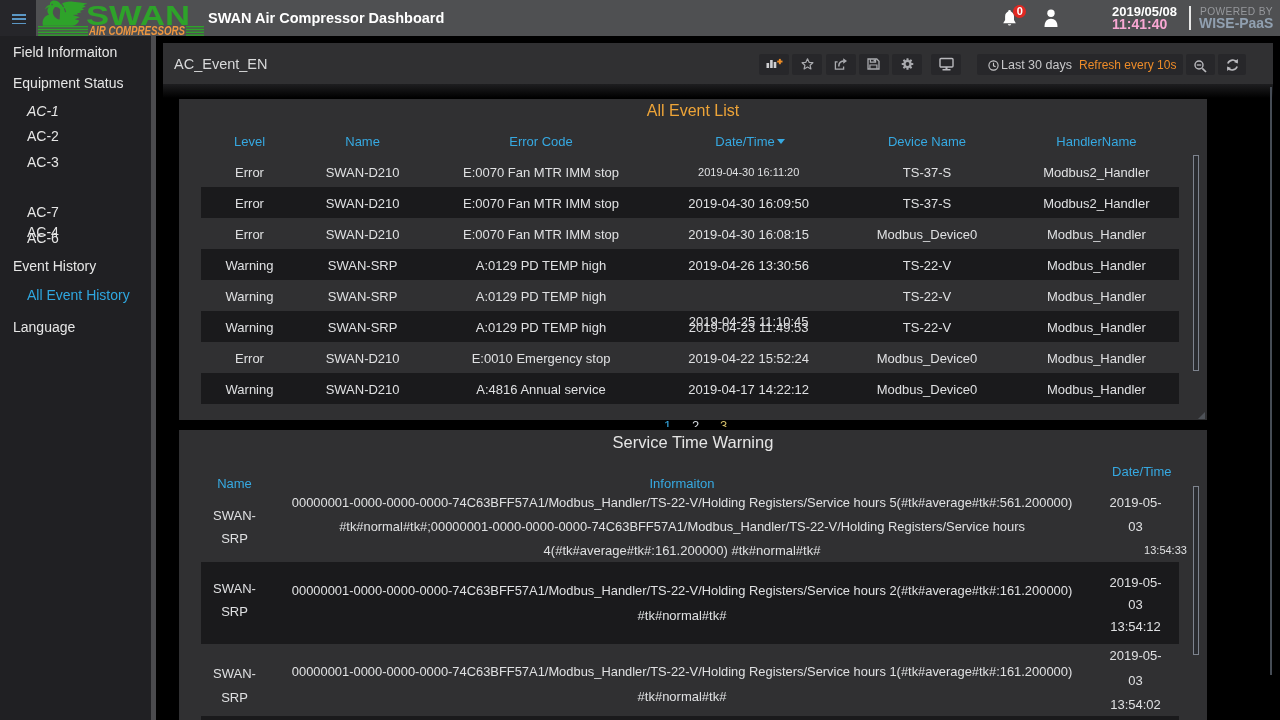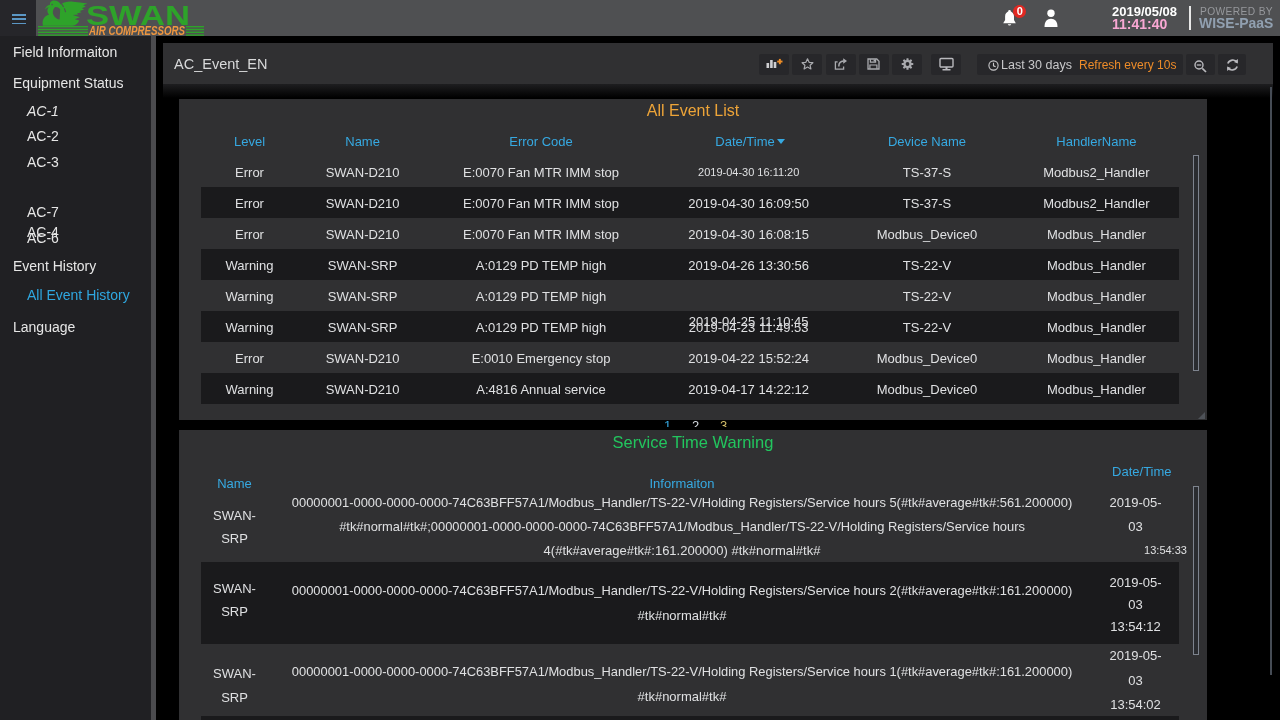--- a/index.html
+++ b/index.html
@@ -44,20 +44,21 @@
 
   <path fill="#4f5052" d="M17.8,7.2 C15.6,9.7 15.2,12.6 16.6,15.2 C18,17.8 20.5,19.4 22.6,19.5 L23.2,9.2 C21.5,7.3 19.3,6.6 17.8,7.2 Z"></path>
 
   <path d="M24.4,3.6 C26.6,6.4 28.2,9.6 28.9,13.6" fill="none" stroke="#4f5052" stroke-width="1.1" stroke-dasharray="4 1.6"></path>
 
   <circle cx="15.1" cy="4.6" r="0.8" fill="#4f5052"></circle>
   <text x="49" y="25.3" textLength="104" lengthAdjust="spacingAndGlyphs" font-family="Liberation Sans, sans-serif" font-size="27" font-weight="bold" fill="#2ea32a">SWAN</text>
   <text x="100" y="35.2" text-anchor="middle" textLength="96" lengthAdjust="spacingAndGlyphs" font-family="Liberation Sans, sans-serif" font-size="12.5" font-weight="bold" font-style="italic" fill="#ef9740">AIR COMPRESSORS</text>
 </svg>
 
+<div class="t l" style="left:208px;top:17.5px;font-size:14.5px;font-weight:bold;color:#ffffff;">SWAN Air Compressor Dashboard</div>
 
 <svg style="position:absolute;left:1001px;top:9px;" width="17" height="19" viewBox="0 0 17 19">
   <circle cx="8.5" cy="2.4" r="1.3" fill="#ffffff"></circle>
   <path fill="#ffffff" d="M8.5,2.6 C5.7,2.6 4.1,4.7 4.1,7.3 L4.1,11 L2.2,14.2 L14.8,14.2 L13,11 L13,7.3 C13,4.7 11.3,2.6 8.5,2.6 Z"></path>
   <path fill="#ffffff" d="M6.8,15.2 A1.8,1.8 0 0 0 10.2,15.2 Z"></path>
 </svg>
 <div style="position:absolute;left:1013px;top:4.5px;width:13px;height:13px;border-radius:7px;background:#e02822;"></div>
 <div class="t c" style="left:1019.9px;top:10.8px;font-size:11px;font-weight:bold;color:#fff;">0</div>
 
 <svg style="position:absolute;left:1043px;top:9px;" width="16" height="19" viewBox="0 0 16 19">
@@ -223,21 +224,21 @@
 <div style="position:absolute;left:1192.5px;top:155px;width:6px;height:216px;border:1px solid #7d838e;background:#2a2c30;"></div>
 <div style="position:absolute;left:1198px;top:412px;width:0;height:0;border-left:7px solid transparent;border-bottom:7px solid #4e5258;"></div>
 
 <div style="position:absolute;left:600px;top:420px;width:200px;height:6.5px;overflow:hidden;">
   <div class="t" style="left:64px;top:-2px;font-size:13px;color:#36a9e2;">1</div>
   <div class="t" style="left:92px;top:-2px;font-size:13px;color:#d7dce2;">2</div>
   <div class="t" style="left:120px;top:-2px;font-size:13px;color:#d6c06a;">3</div>
 </div>
 
 <div style="position:absolute;left:179px;top:430px;width:1028px;height:290px;background:#303032;"></div>
-<div class="t c" style="left:693px;top:442px;font-size:16.5px;color:#22c55e;">Service Time Warning</div>
+<div class="t c" style="left:693px;top:442px;font-size:16.5px;color:#e5e5e5;">Service Time Warning</div>
 <div class="t c" style="left:234.5px;top:482.5px;font-size:13px;color:#36a9e2;">Name</div>
 <div class="t c" style="left:682px;top:482.5px;font-size:13px;color:#36a9e2;">Informaiton</div>
 <div class="t c" style="left:1141.8px;top:470.5px;font-size:13px;color:#36a9e2;">Date/Time</div>
 
 <div style="position:absolute;left:201px;top:562px;width:978px;height:82px;background:#1a1a1c;"></div>
 <div style="position:absolute;left:201px;top:716px;width:978px;height:4px;background:#1a1a1c;"></div>
 <div id="rows2">
 <div class="t c" style="left:234.5px;top:514.5px;font-size:13px;color:#dfe0e2;">SWAN-</div>
 <div class="t c" style="left:234.5px;top:537.5px;font-size:13px;color:#dfe0e2;">SRP</div>
 <div class="t c" style="left:682px;top:501.5px;font-size:12.9px;color:#dfe0e2;">00000001-0000-0000-0000-74C63BFF57A1/Modbus_Handler/TS-22-V/Holding Registers/Service hours 5(#tk#average#tk#:561.200000)</div>

